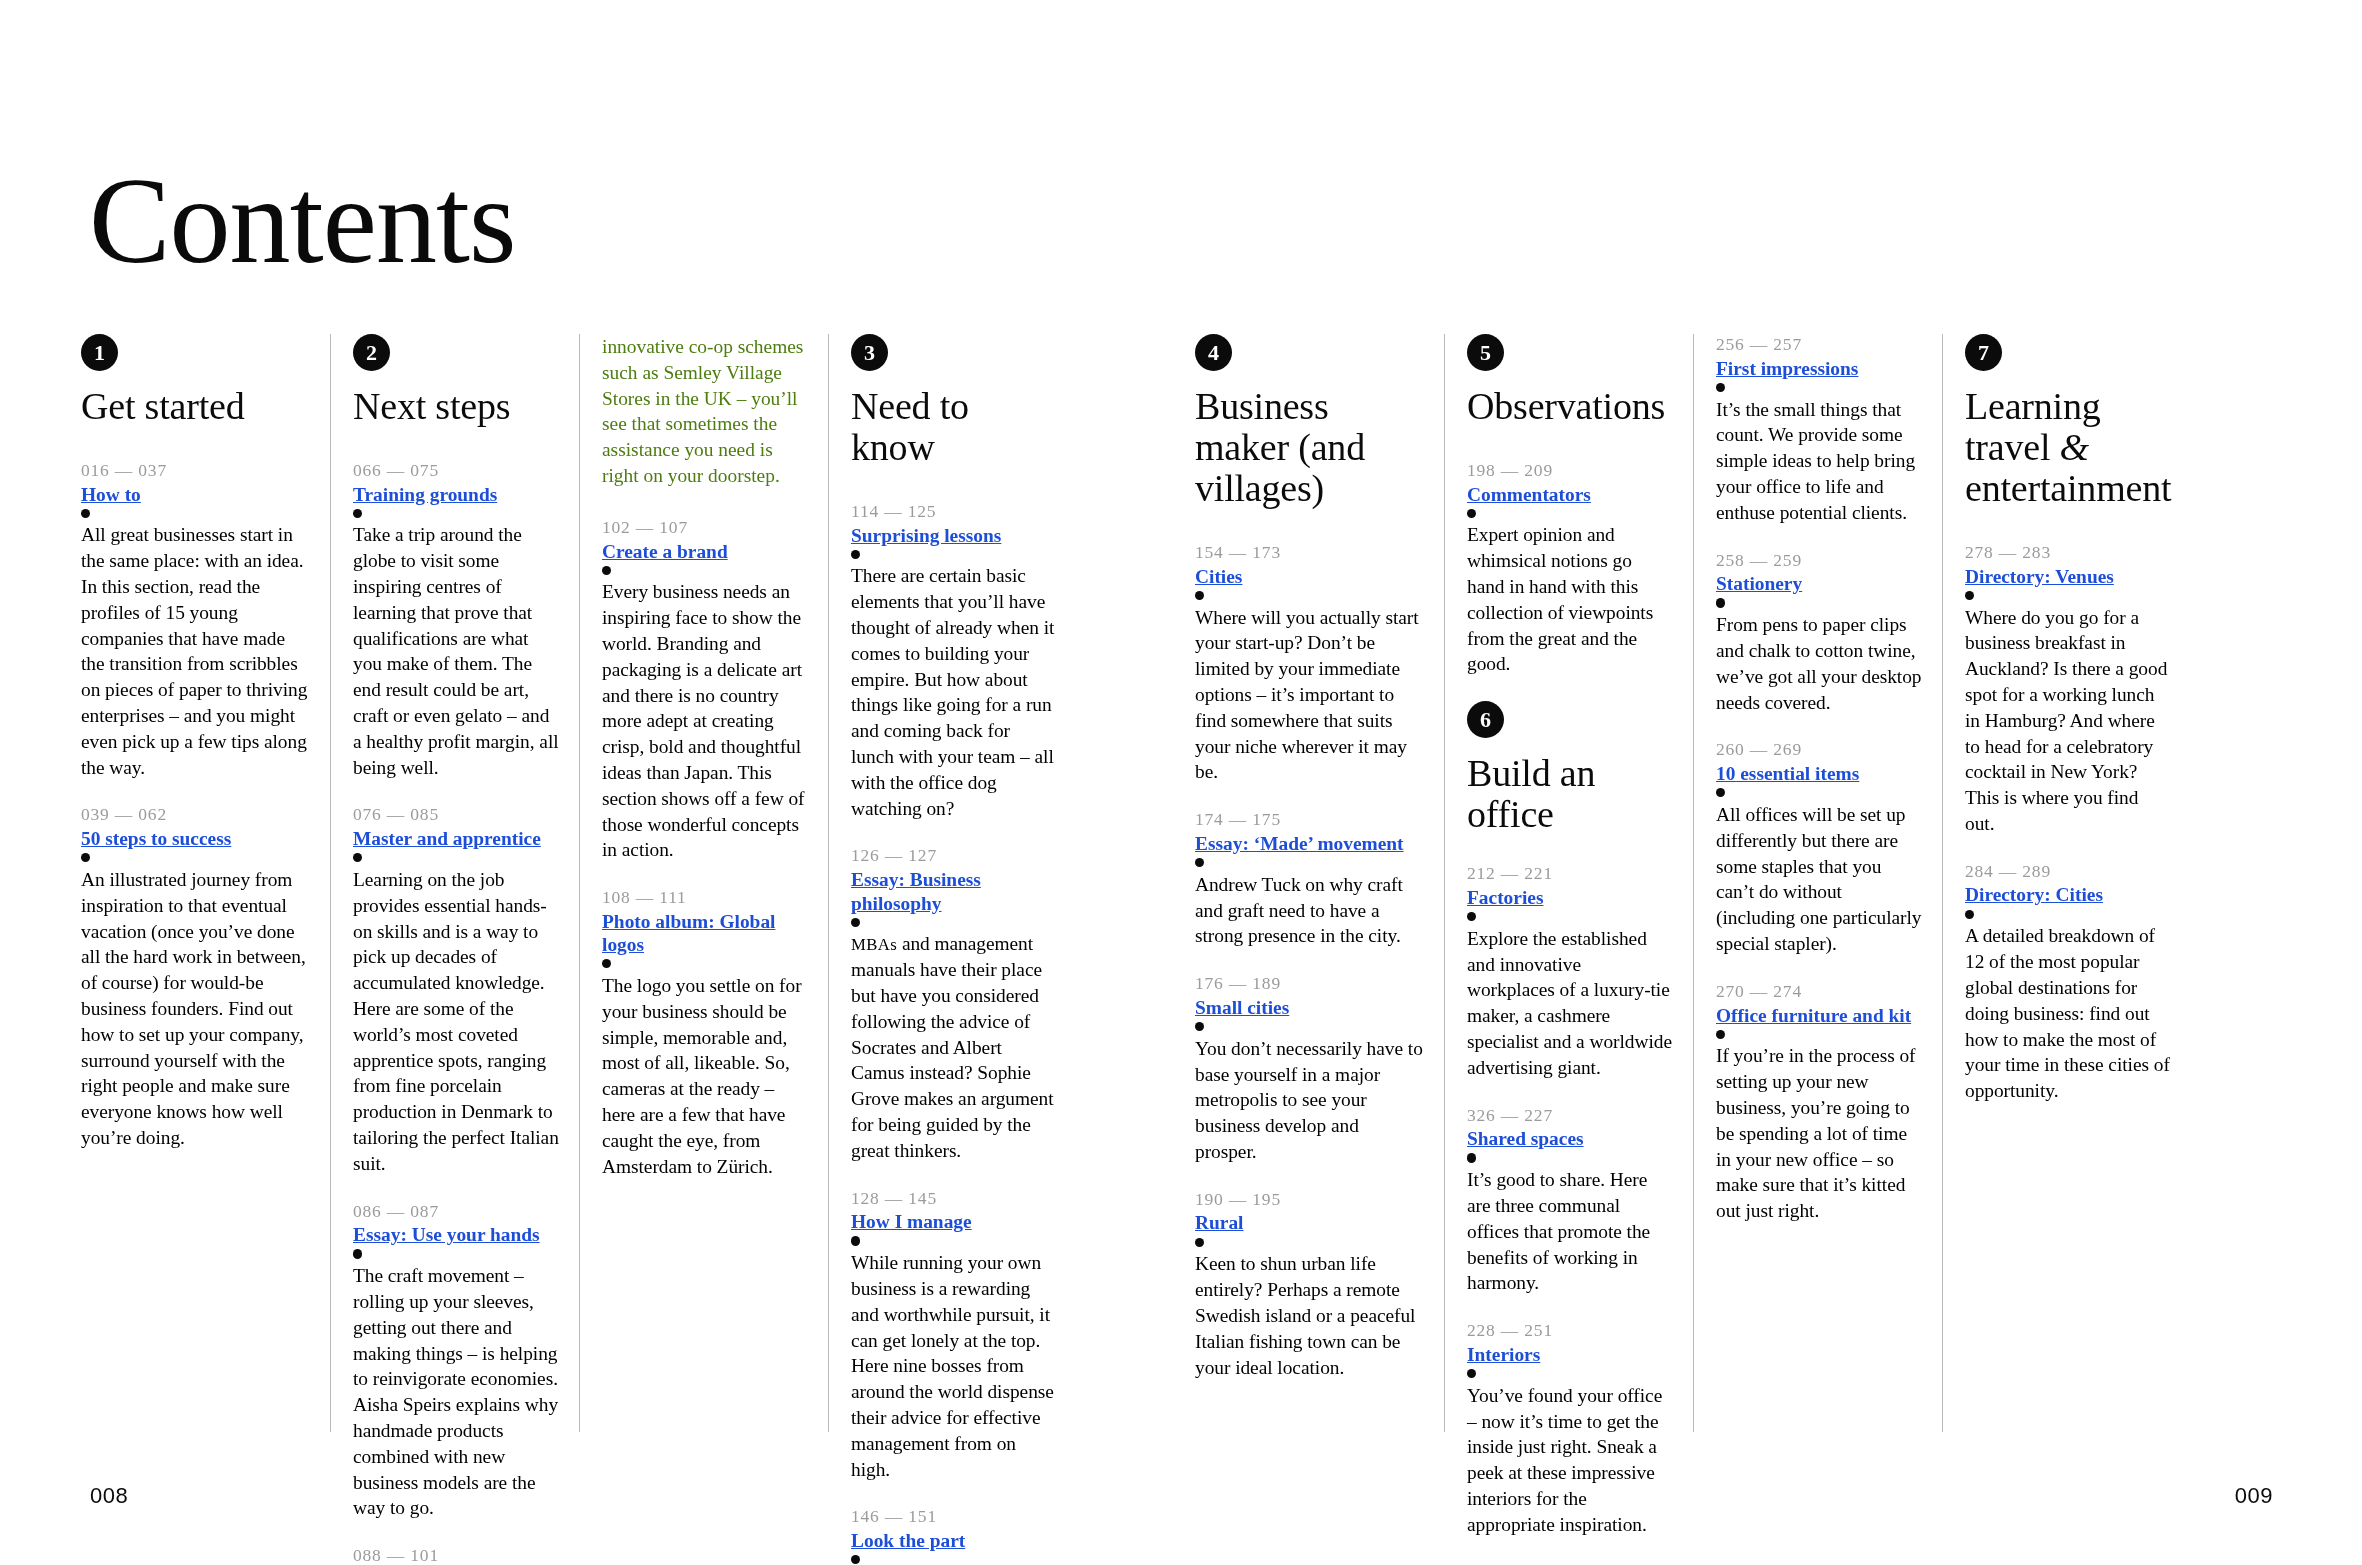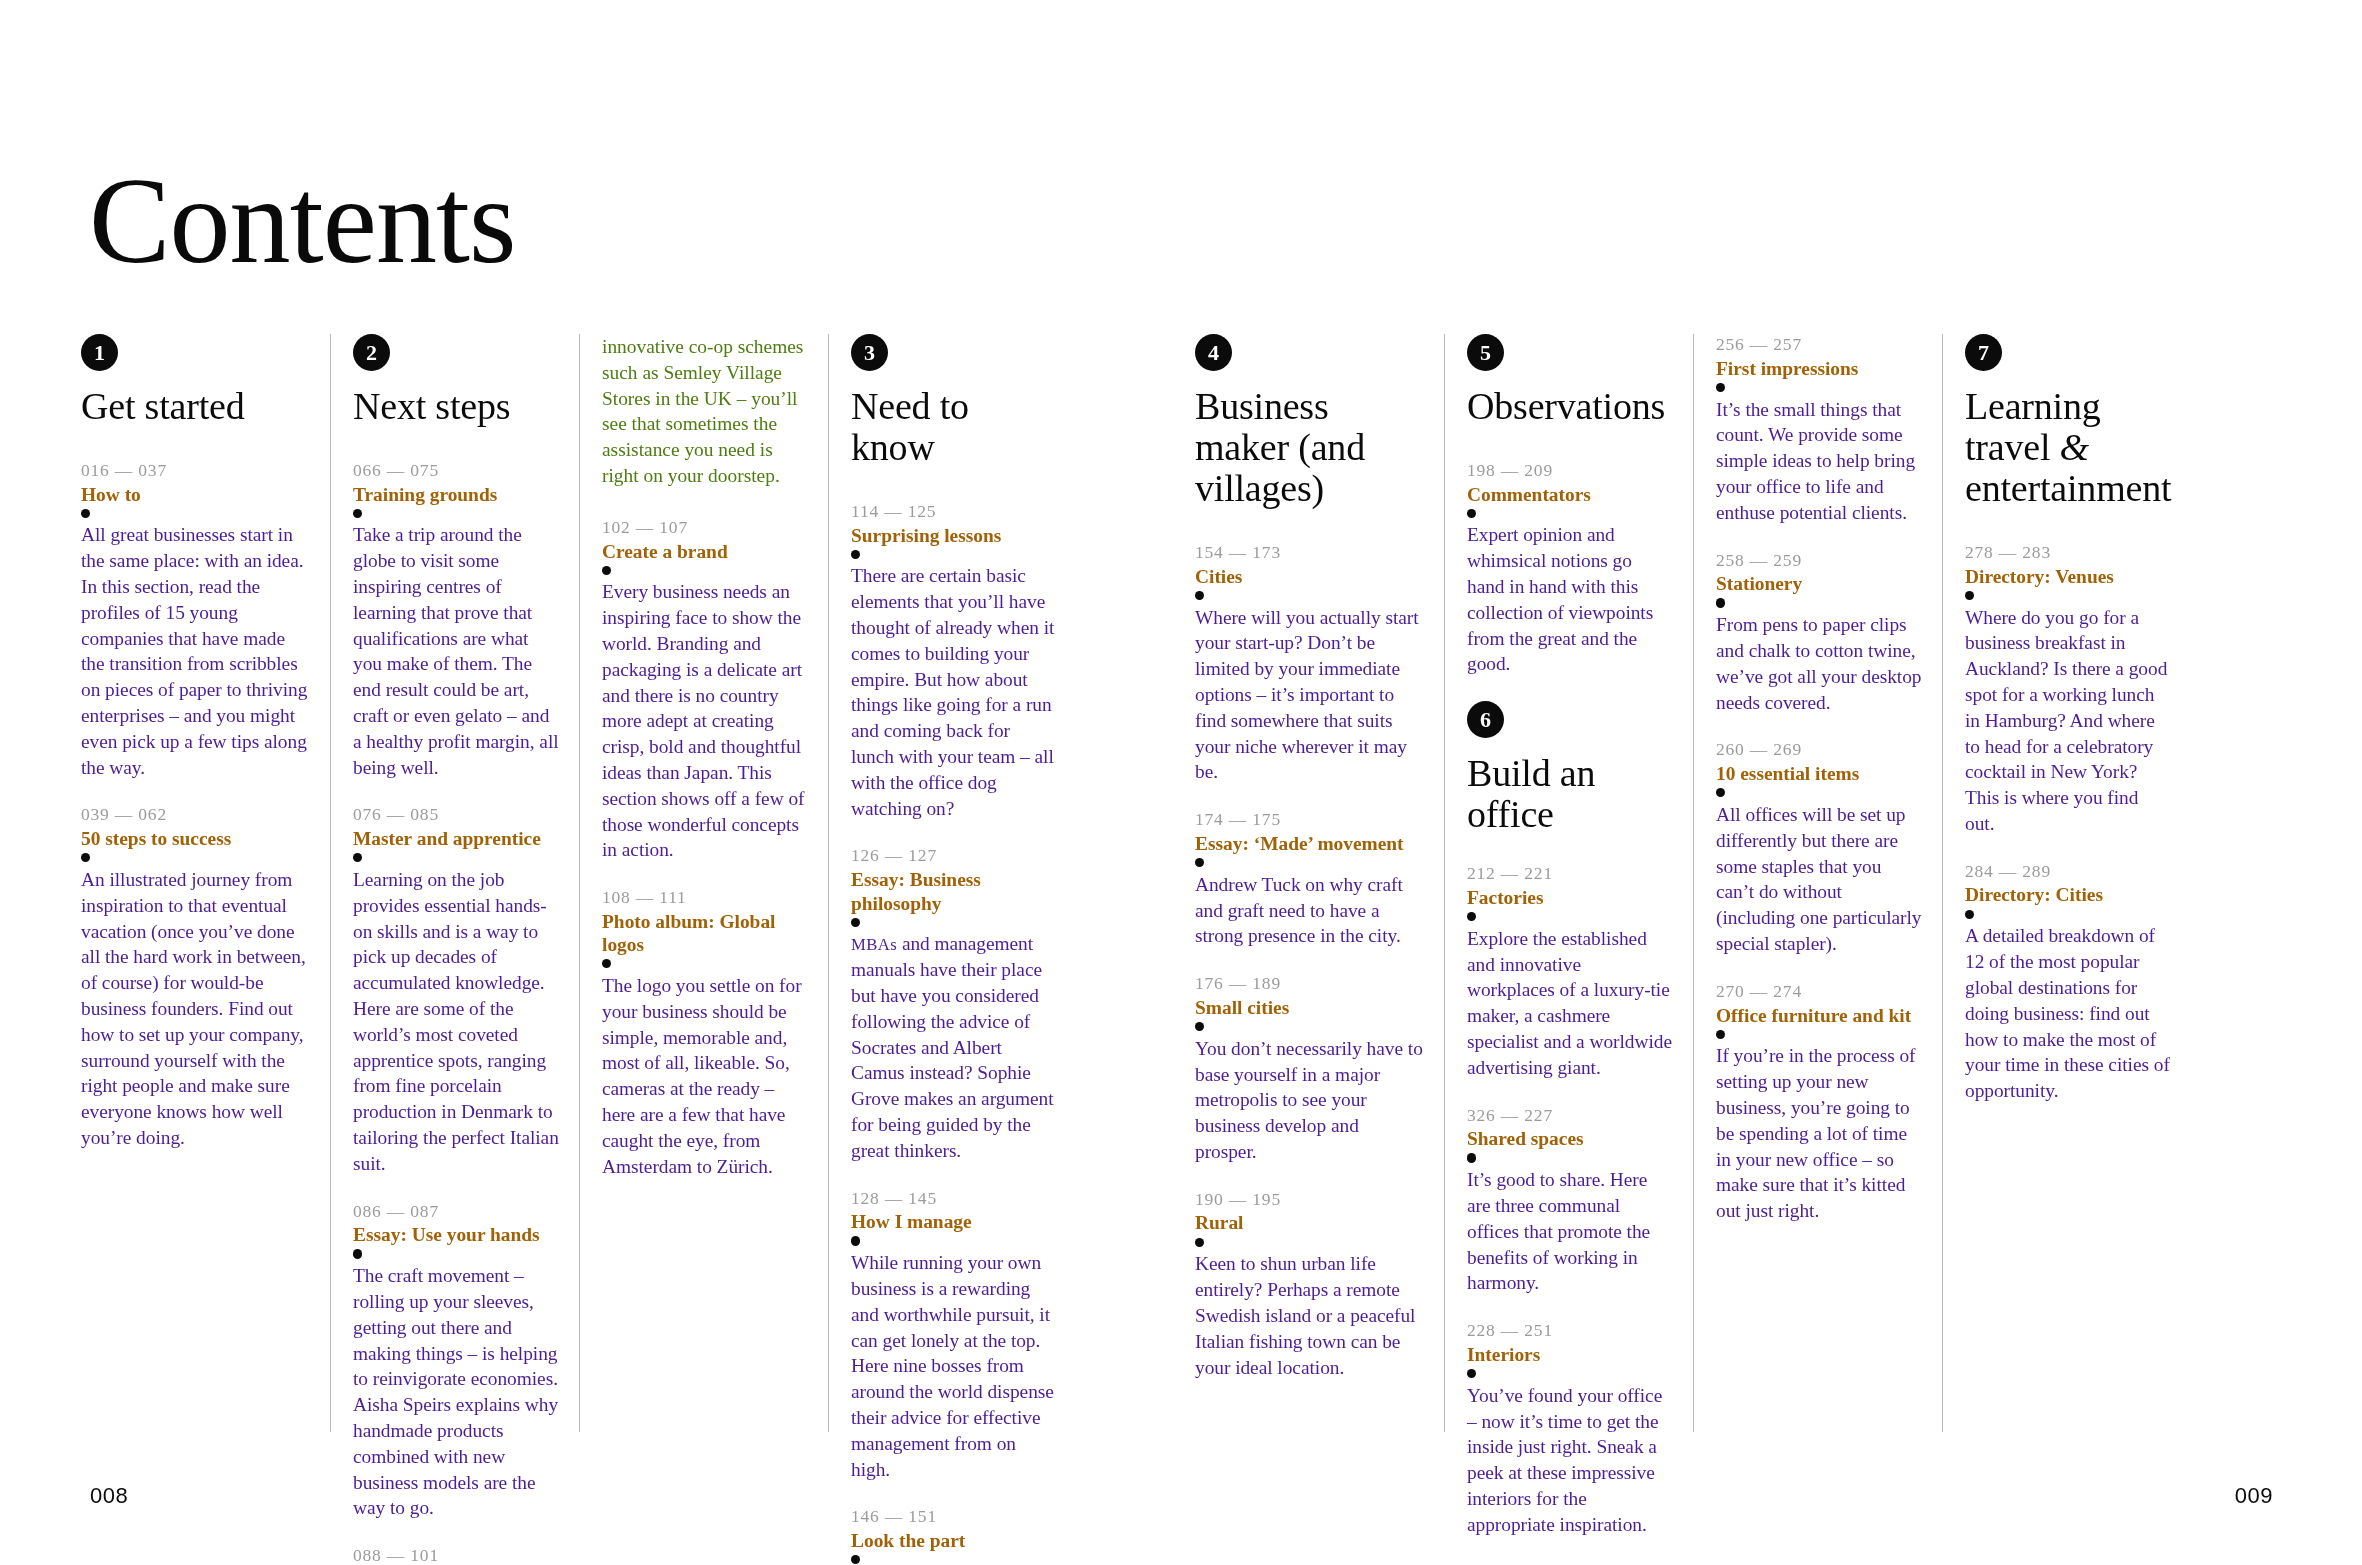--- a/index.html
+++ b/index.html
@@ -97,36 +97,37 @@
     font-size: 17.5px;
     letter-spacing: 0.8px;
     color: #9b9b9b;
     line-height: 1.25;
     margin-bottom: 0.9px;
   }
   .entry-name {
     font-family: "Liberation Serif", "DejaVu Serif", serif;
     font-size: 19.4px;
     font-weight: 700;
-    color: #a16207;
+    color: #1d4ed8;
     line-height: 1.2;
     margin-bottom: 1.8px;
+    text-decoration: underline;
   }
   .entry-dot {
     width: 9.2px;
     height: 9.2px;
     border-radius: 50%;
     background: #0b0b0b;
     margin: 2.8px 0 4.6px 0;
   }
   .entry-body {
     font-family: "Liberation Serif", "DejaVu Serif", serif;
     font-size: 19.4px;
     line-height: 1.33;
-    color: #4c1d95;
+    color: #000000;
     letter-spacing: -0.05px;
   }
   .cont-body {
     font-family: "Liberation Serif", "DejaVu Serif", serif;
     font-size: 19.4px;
     line-height: 1.33;
     color: #4d7c0f;
     margin-bottom: 28px;
   }
   .smallcaps { font-size: 0.86em; letter-spacing: 0.4px; }

